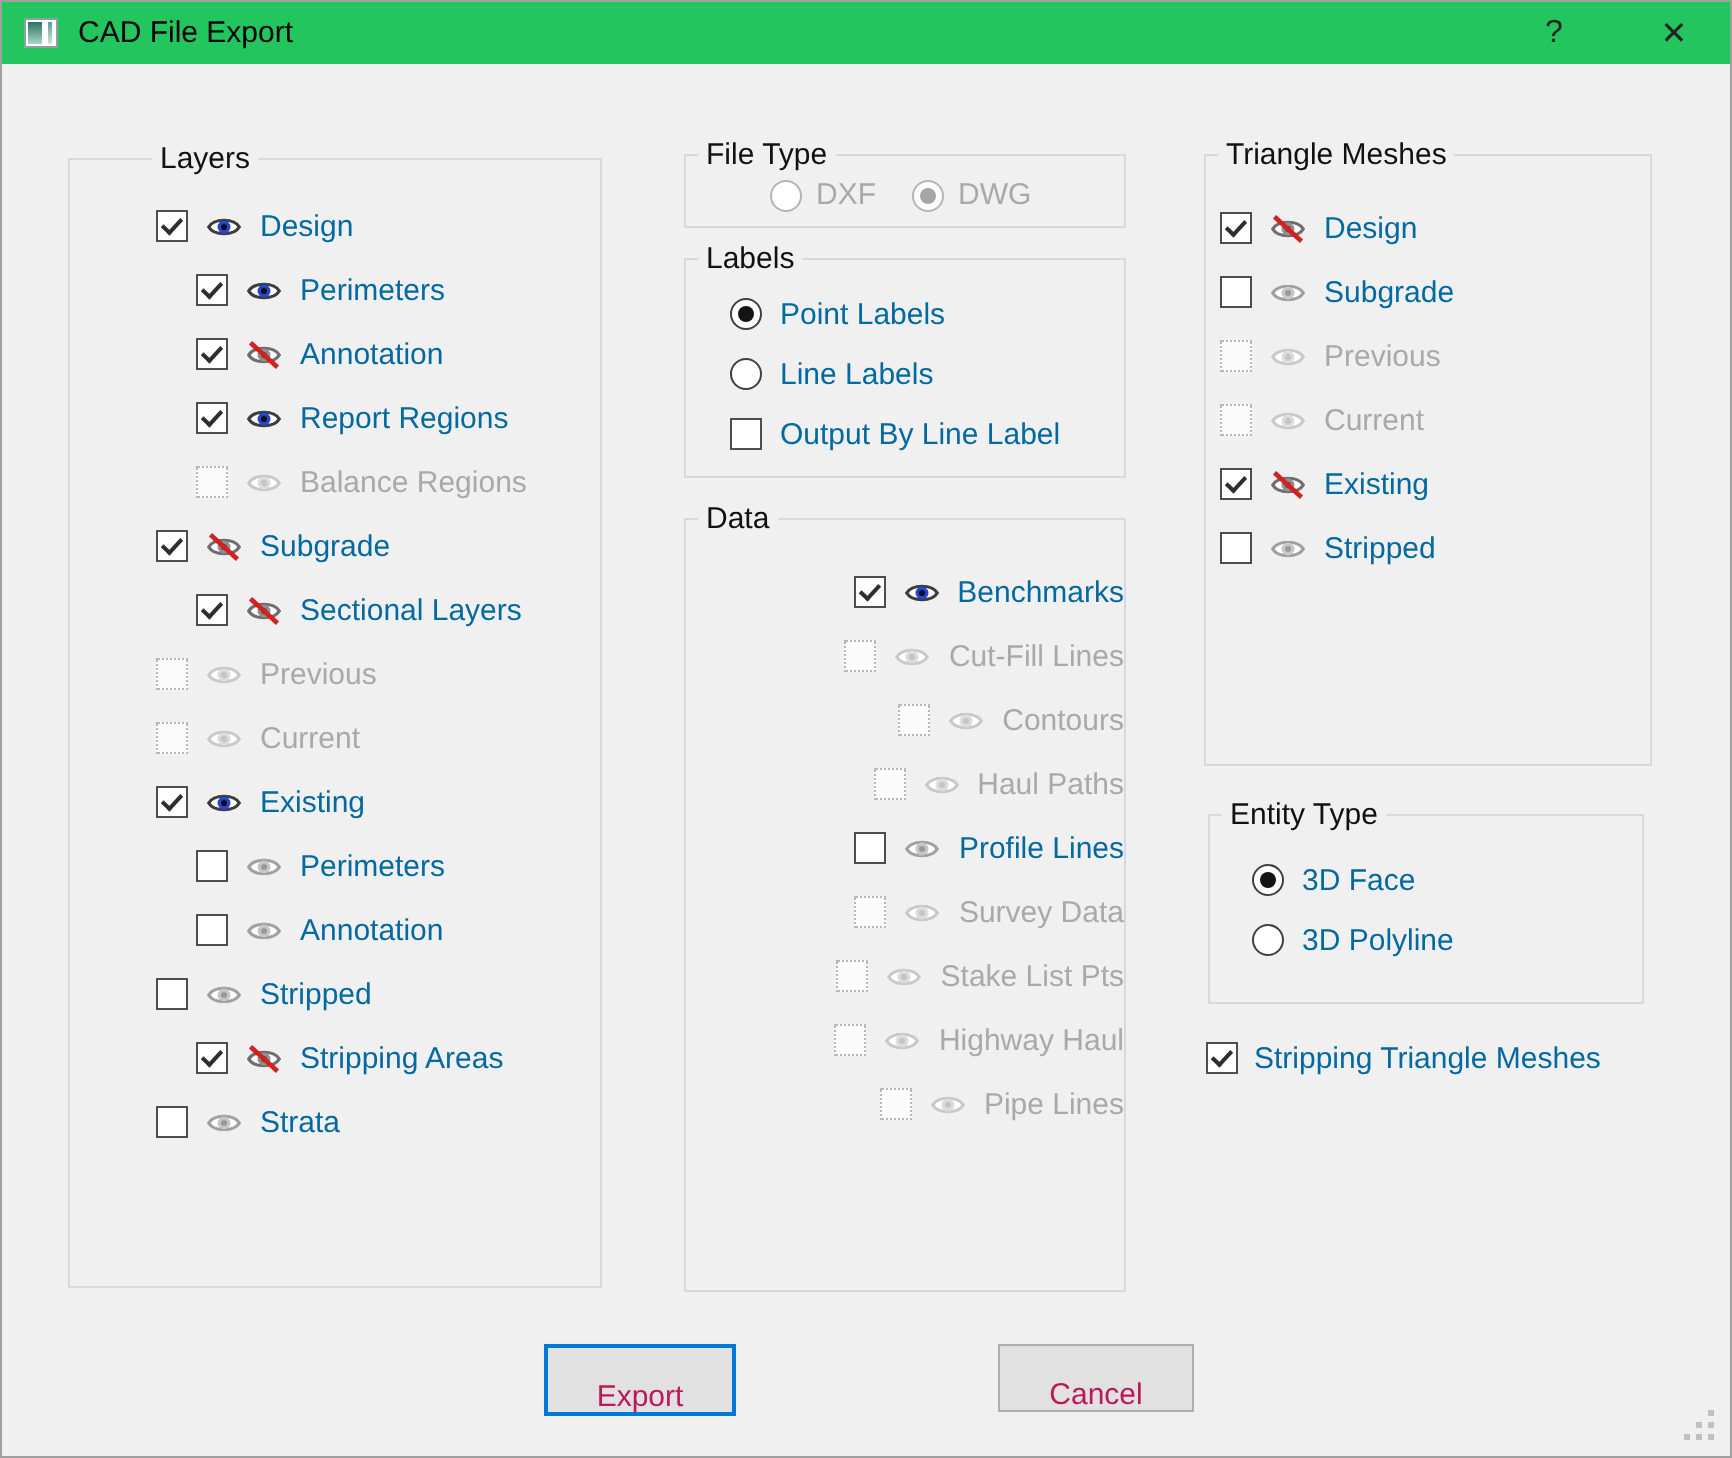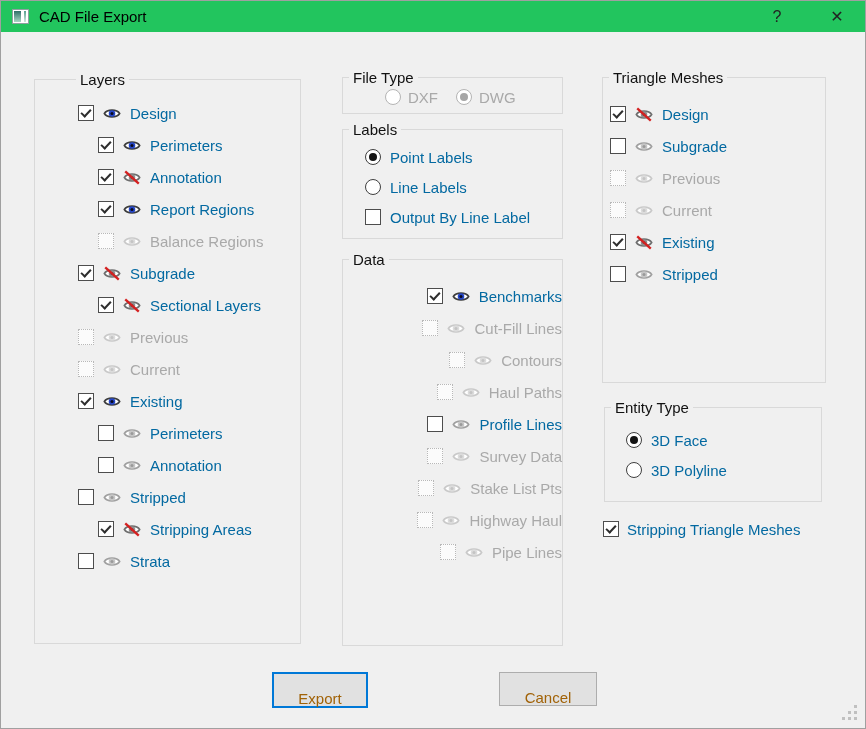--- a/index.html
+++ b/index.html
@@ -51,36 +51,36 @@
   [data-eye="slash"] .eye .slash{stroke:#d42020;}
   [data-eye="disabled"] .eye{color:#c9c9c9;}
   [data-eye="disabled"] .eye .iris{fill:#dcdcdc;}
   [data-eye="disabled"] .eye .pupil{fill:#c4c4c4;}
   
   #fs-layers{left:33px;top:70px;width:267px;height:573px;padding-left:35px;}
   #fs-layers .rows{margin-top:9px;}
   #fs-layers .row.lvl1{padding-left:28px;}
   #fs-filetype{left:341px;top:68px;width:221px;height:45px;}
   #fs-filetype .ft-row{height:22px;padding-left:42px;gap:18px;}
-  #fs-filetype .opt{display:flex;align-items:flex-start;gap:7px;}
+  #fs-filetype .opt{display:flex;align-items:flex-end;gap:7px;}
   #fs-labels{left:341px;top:120px;width:221px;height:118px;}
   #fs-labels .rows{margin-top:4px;}
   #fs-labels .row{height:30px;padding-left:22px;}
   #fs-data{left:341px;top:250px;width:221px;height:395px;}
   #fs-data .rows{margin-top:12px;align-items:flex-end;}
   #fs-tm{left:601px;top:68px;width:224px;height:314px;}
   #fs-tm .rows{margin-top:12px;}
   #fs-tm .row{padding-left:7px;}
   #fs-entity{left:603px;top:398px;width:218px;height:103px;}
   #fs-entity .rows{margin-top:9px;justify-content:flex-end;}
   #fs-entity .row{height:30px;padding-left:21px;}
   
   .optimize-row{position:absolute;left:602px;top:517px;height:22px;display:flex;align-items:center;gap:8px;}
   
-  .btn{position:absolute;height:26px;background:#e1e1e1;border:1px solid #adadad;font-family:"Liberation Sans",sans-serif;font-size:15px;color:#a16207;padding:16px;}
+  .btn{position:absolute;height:26px;background:#e1e1e1;border:1px solid #adadad;font-family:"Liberation Sans",sans-serif;font-size:15px;color:#be185d;padding:16px;}
   .btn.default{border:2px solid #0078d7;}
   #btn-export{left:271px;top:671px;width:96px;}
   #btn-cancel{left:498px;top:671px;width:98px;}
   
   .grip{position:absolute;right:7px;bottom:7px;width:16px;height:16px;}
   .grip::after{content:"";position:absolute;left:0;top:0;width:3px;height:3px;background:transparent;
     box-shadow:12px 0 #c0c0c0,12px 6px #c0c0c0,6px 6px #c0c0c0,12px 12px #c0c0c0,6px 12px #c0c0c0,0 12px #c0c0c0;}
 </style>
 </head>
 <body>

